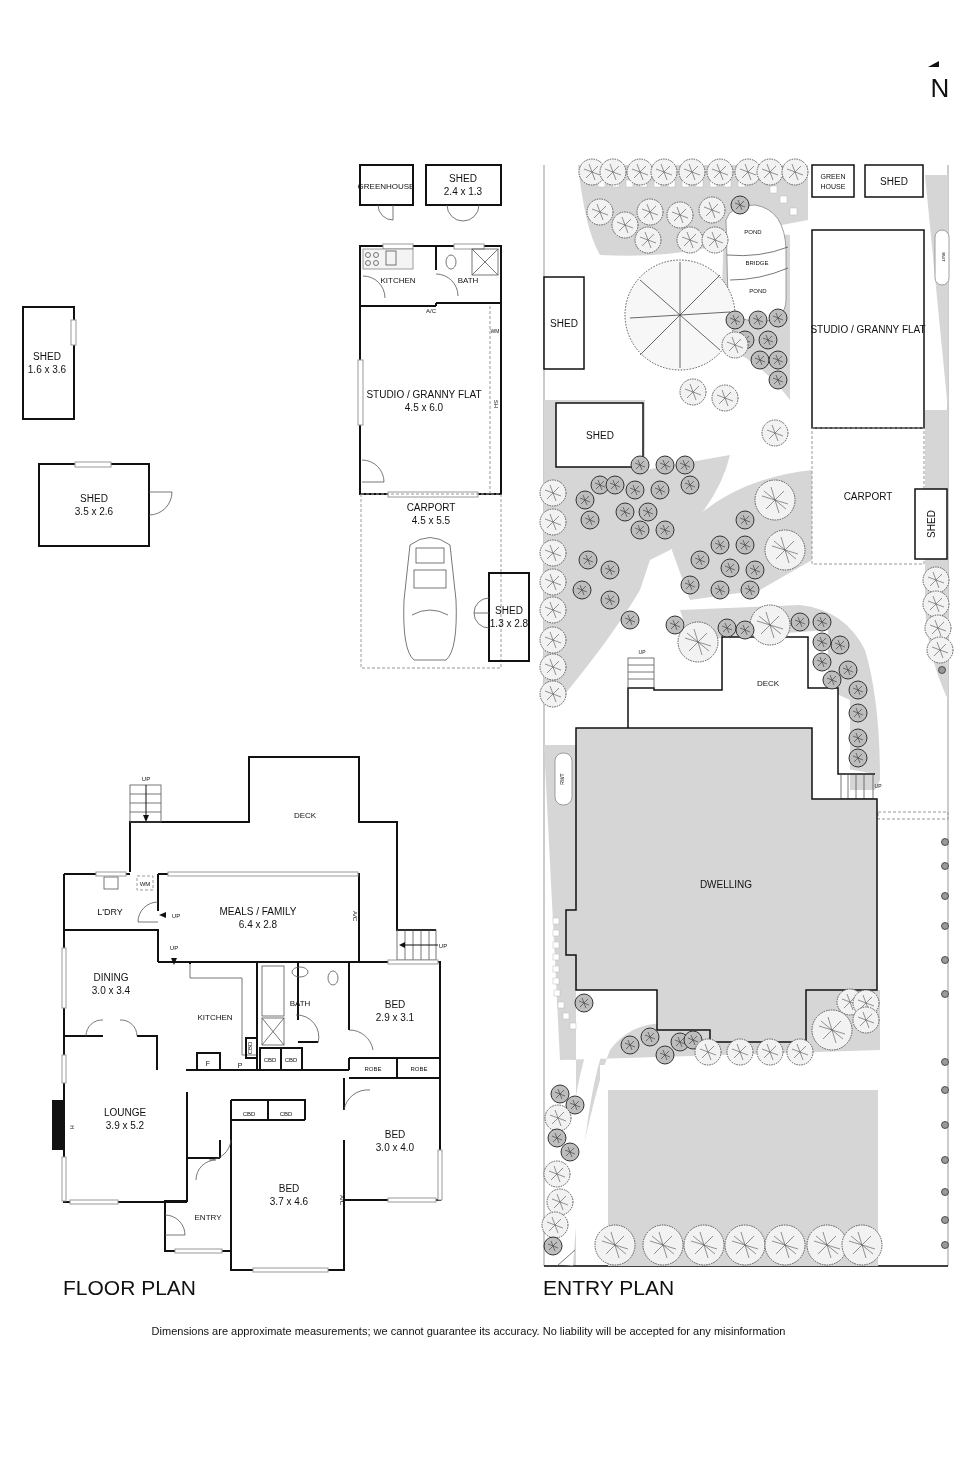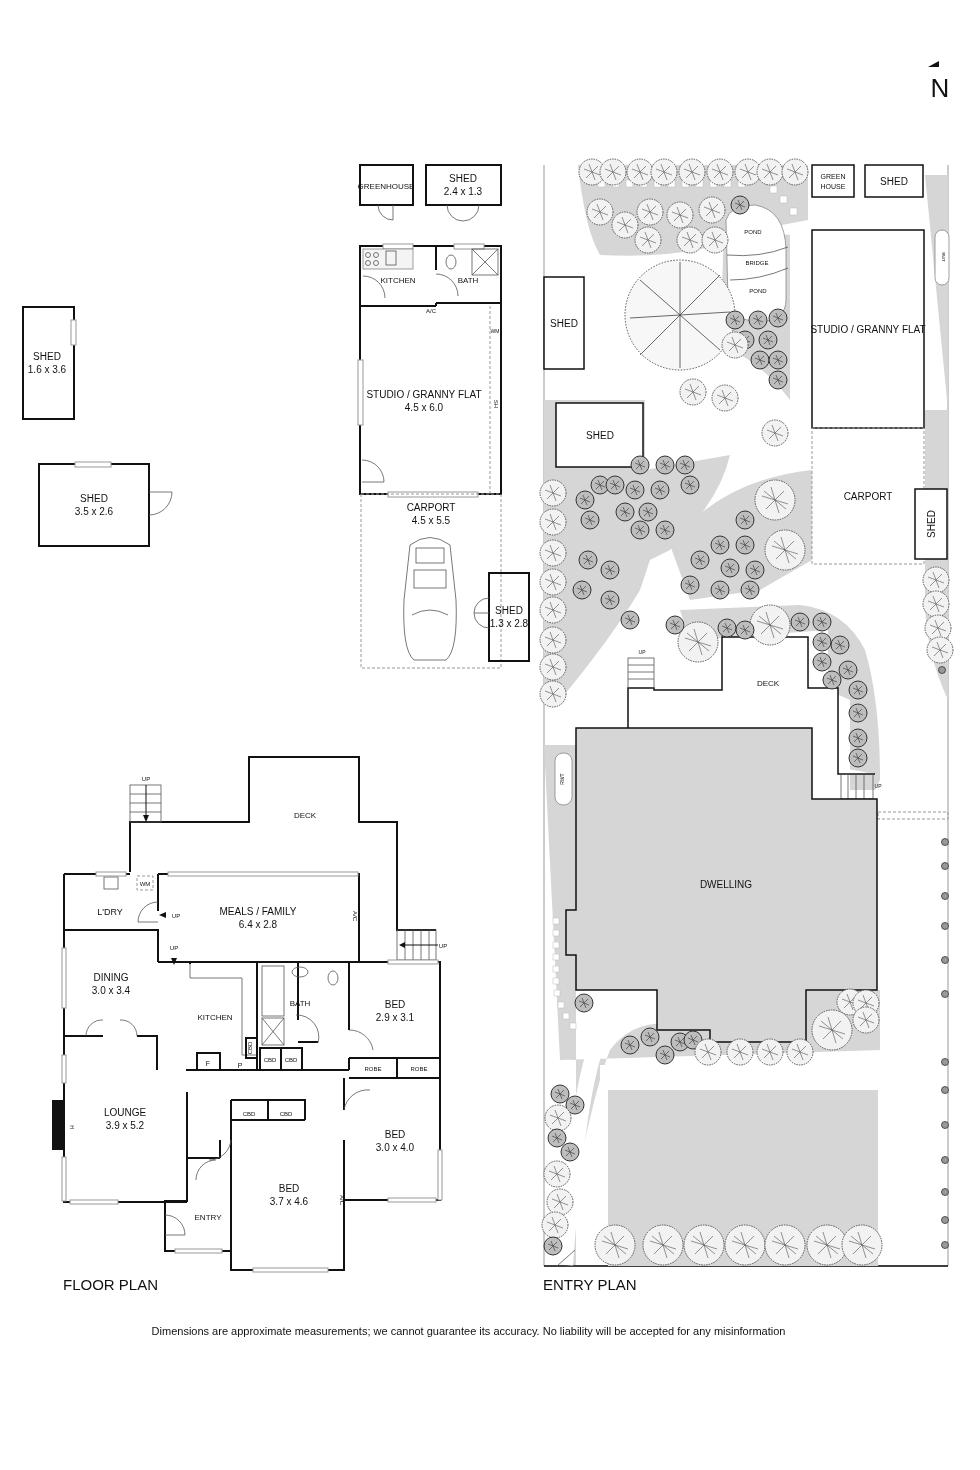--- a/index.html
+++ b/index.html
@@ -6,21 +6,21 @@
   body{width:980px;height:1470px;position:relative;overflow:hidden;font-family:"Liberation Sans",sans-serif;color:#111;}
   svg{position:absolute;left:0;top:0;}
   .lbl{font-family:"Liberation Sans",sans-serif;fill:#111;text-anchor:middle;}
   .wall{fill:none;stroke:#111;stroke-width:2;}
   .thin{fill:none;stroke:#555;stroke-width:0.8;}
   .win{fill:#fff;stroke:#999;stroke-width:1;}
   .dash{fill:none;stroke:#999;stroke-width:1;stroke-dasharray:3 2;}
   .garden{fill:#d6d6d6;stroke:none;}
   .tree-s{fill:#bdbdbd;stroke:#333;stroke-width:1;}
   .tree-l{fill:#f2f2f2;stroke:#555;stroke-width:1;stroke-dasharray:1.5 1;}
-  .title{position:absolute;font-size:15px;font-family:"Liberation Sans",sans-serif;color:#111;text-align:right;}
+  .title{position:absolute;font-size:21px;font-family:"Liberation Sans",sans-serif;color:#111;text-align:right;}
   .disclaimer{position:absolute;left:0;width:937px;top:1325px;text-align:center;font-size:11px;}
   .north{position:absolute;left:925px;top:55px;width:30px;height:50px;text-align:center;}
 </style>
 </head>
 <body>
 
 <div class="north">
   <svg width="30" height="50" viewBox="0 0 30 50" style="position:static">
     <polygon points="3,12 14,6 14,12" fill="#111"></polygon>
   </svg>

